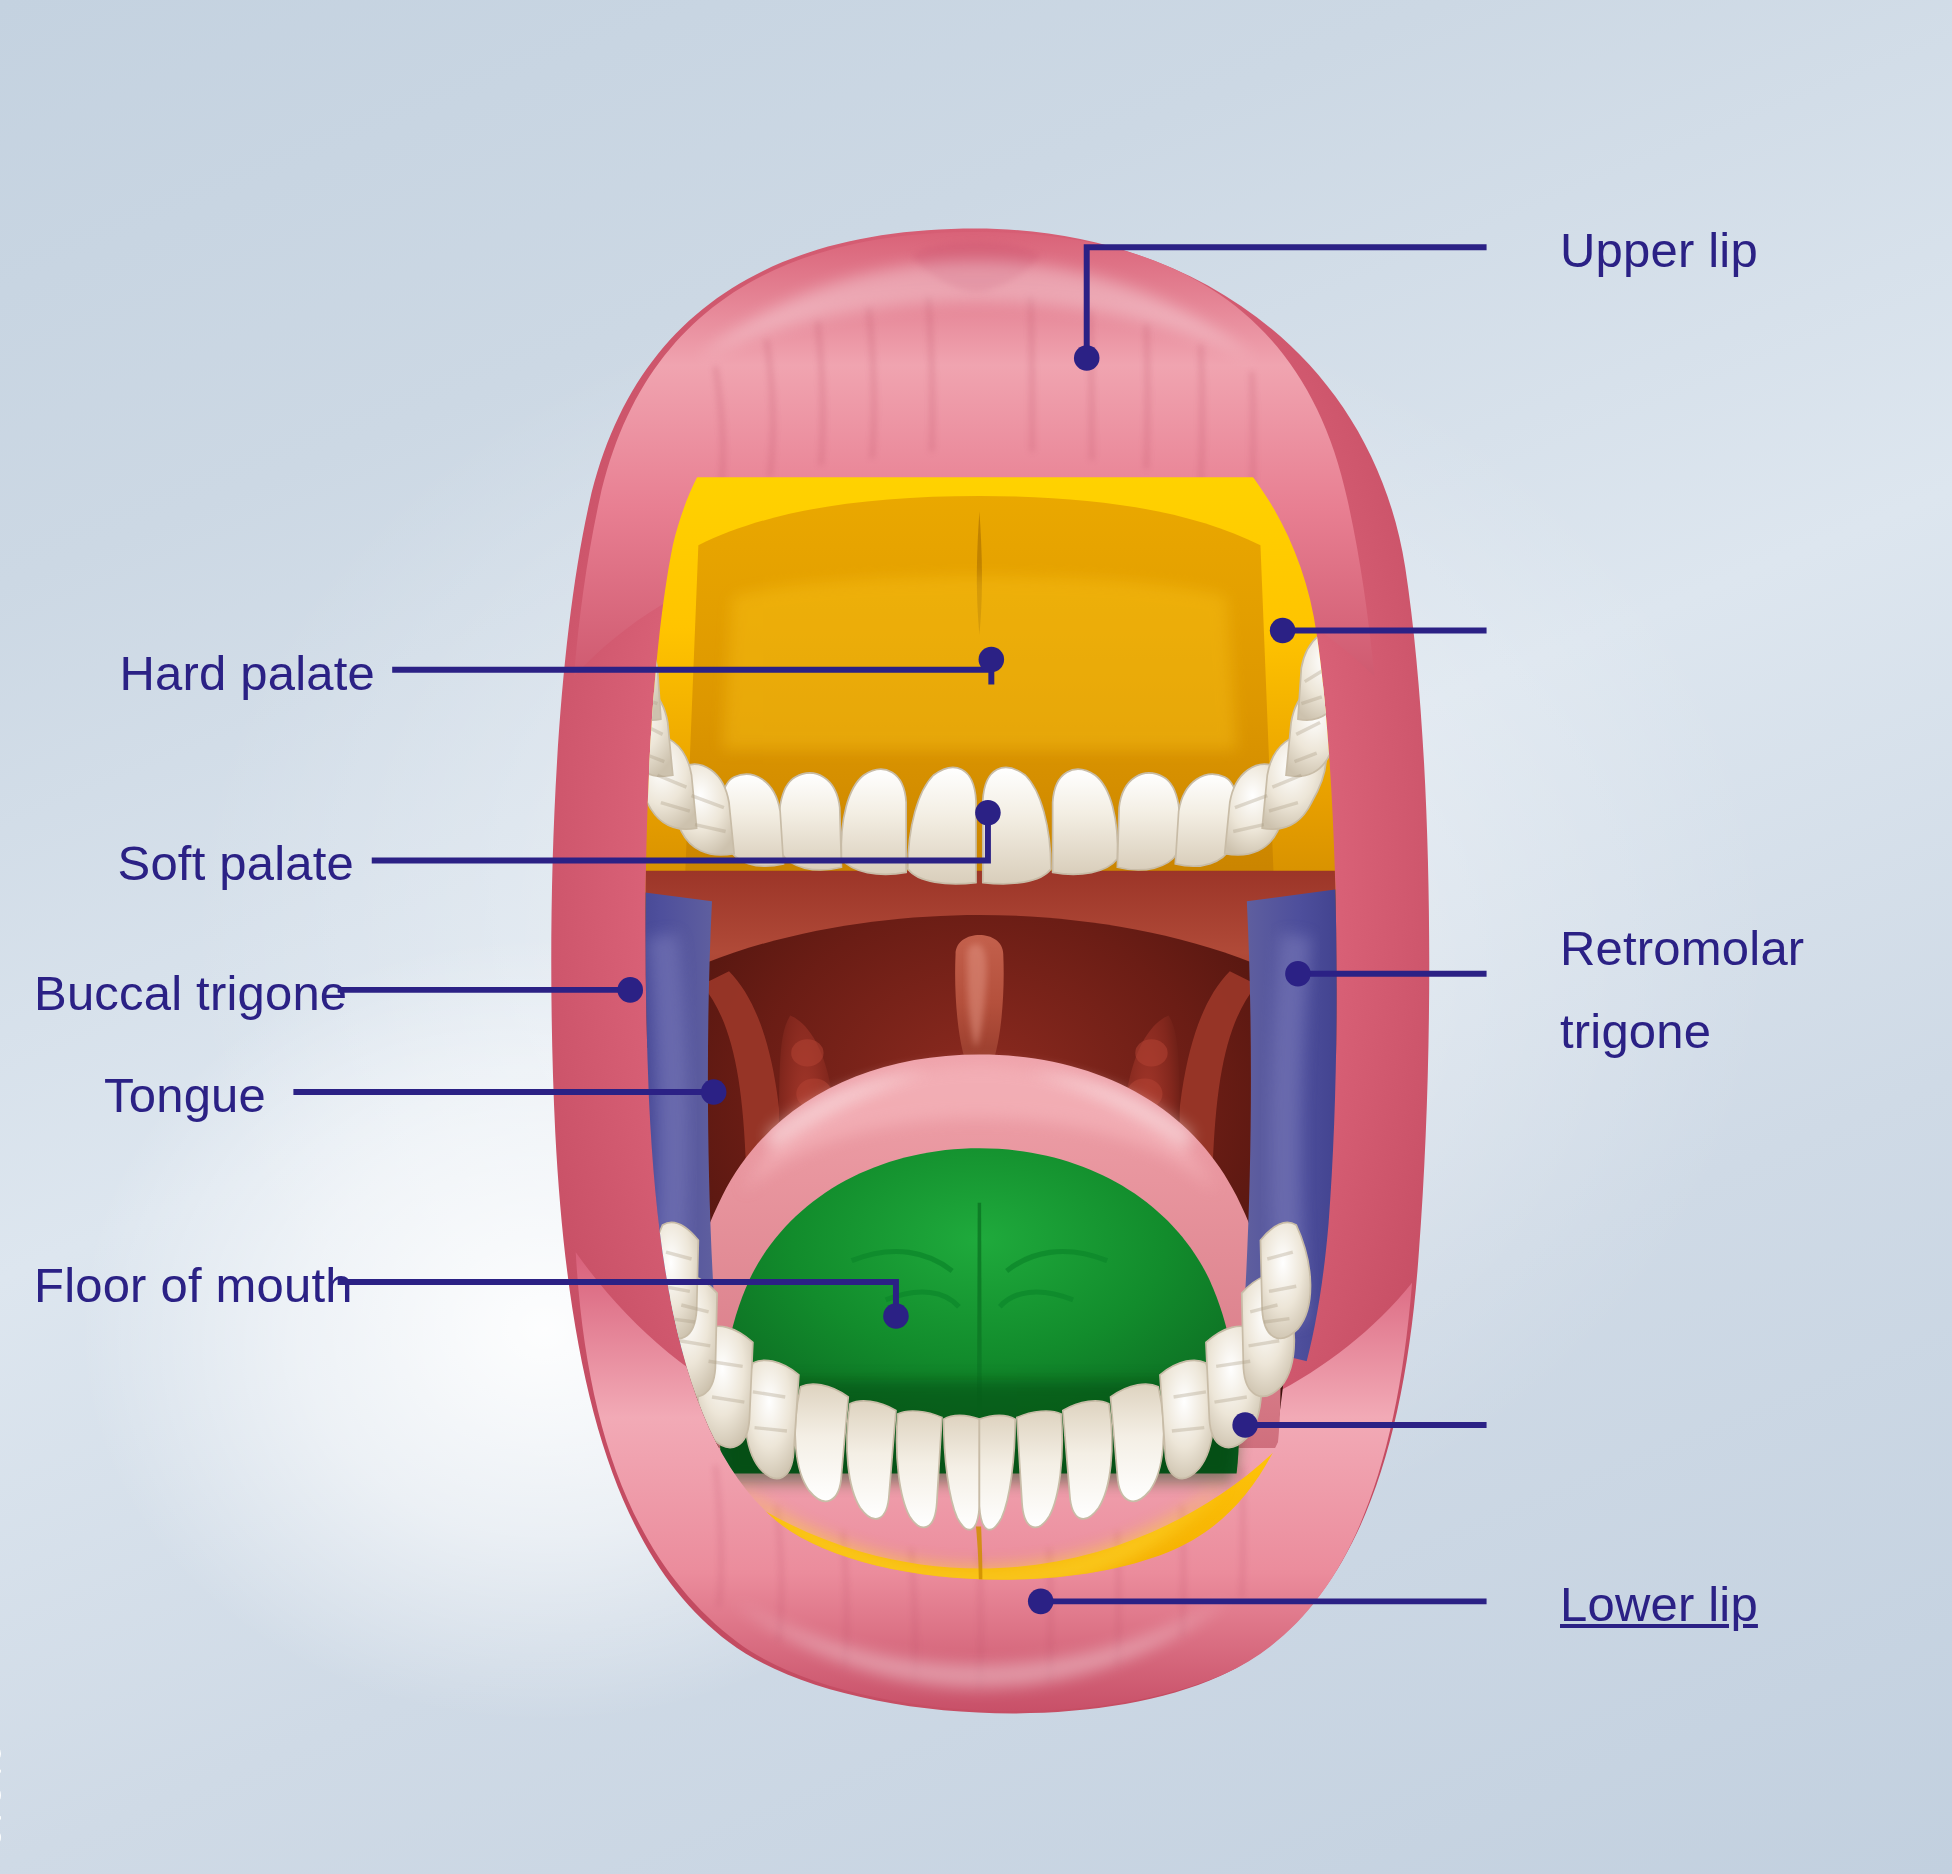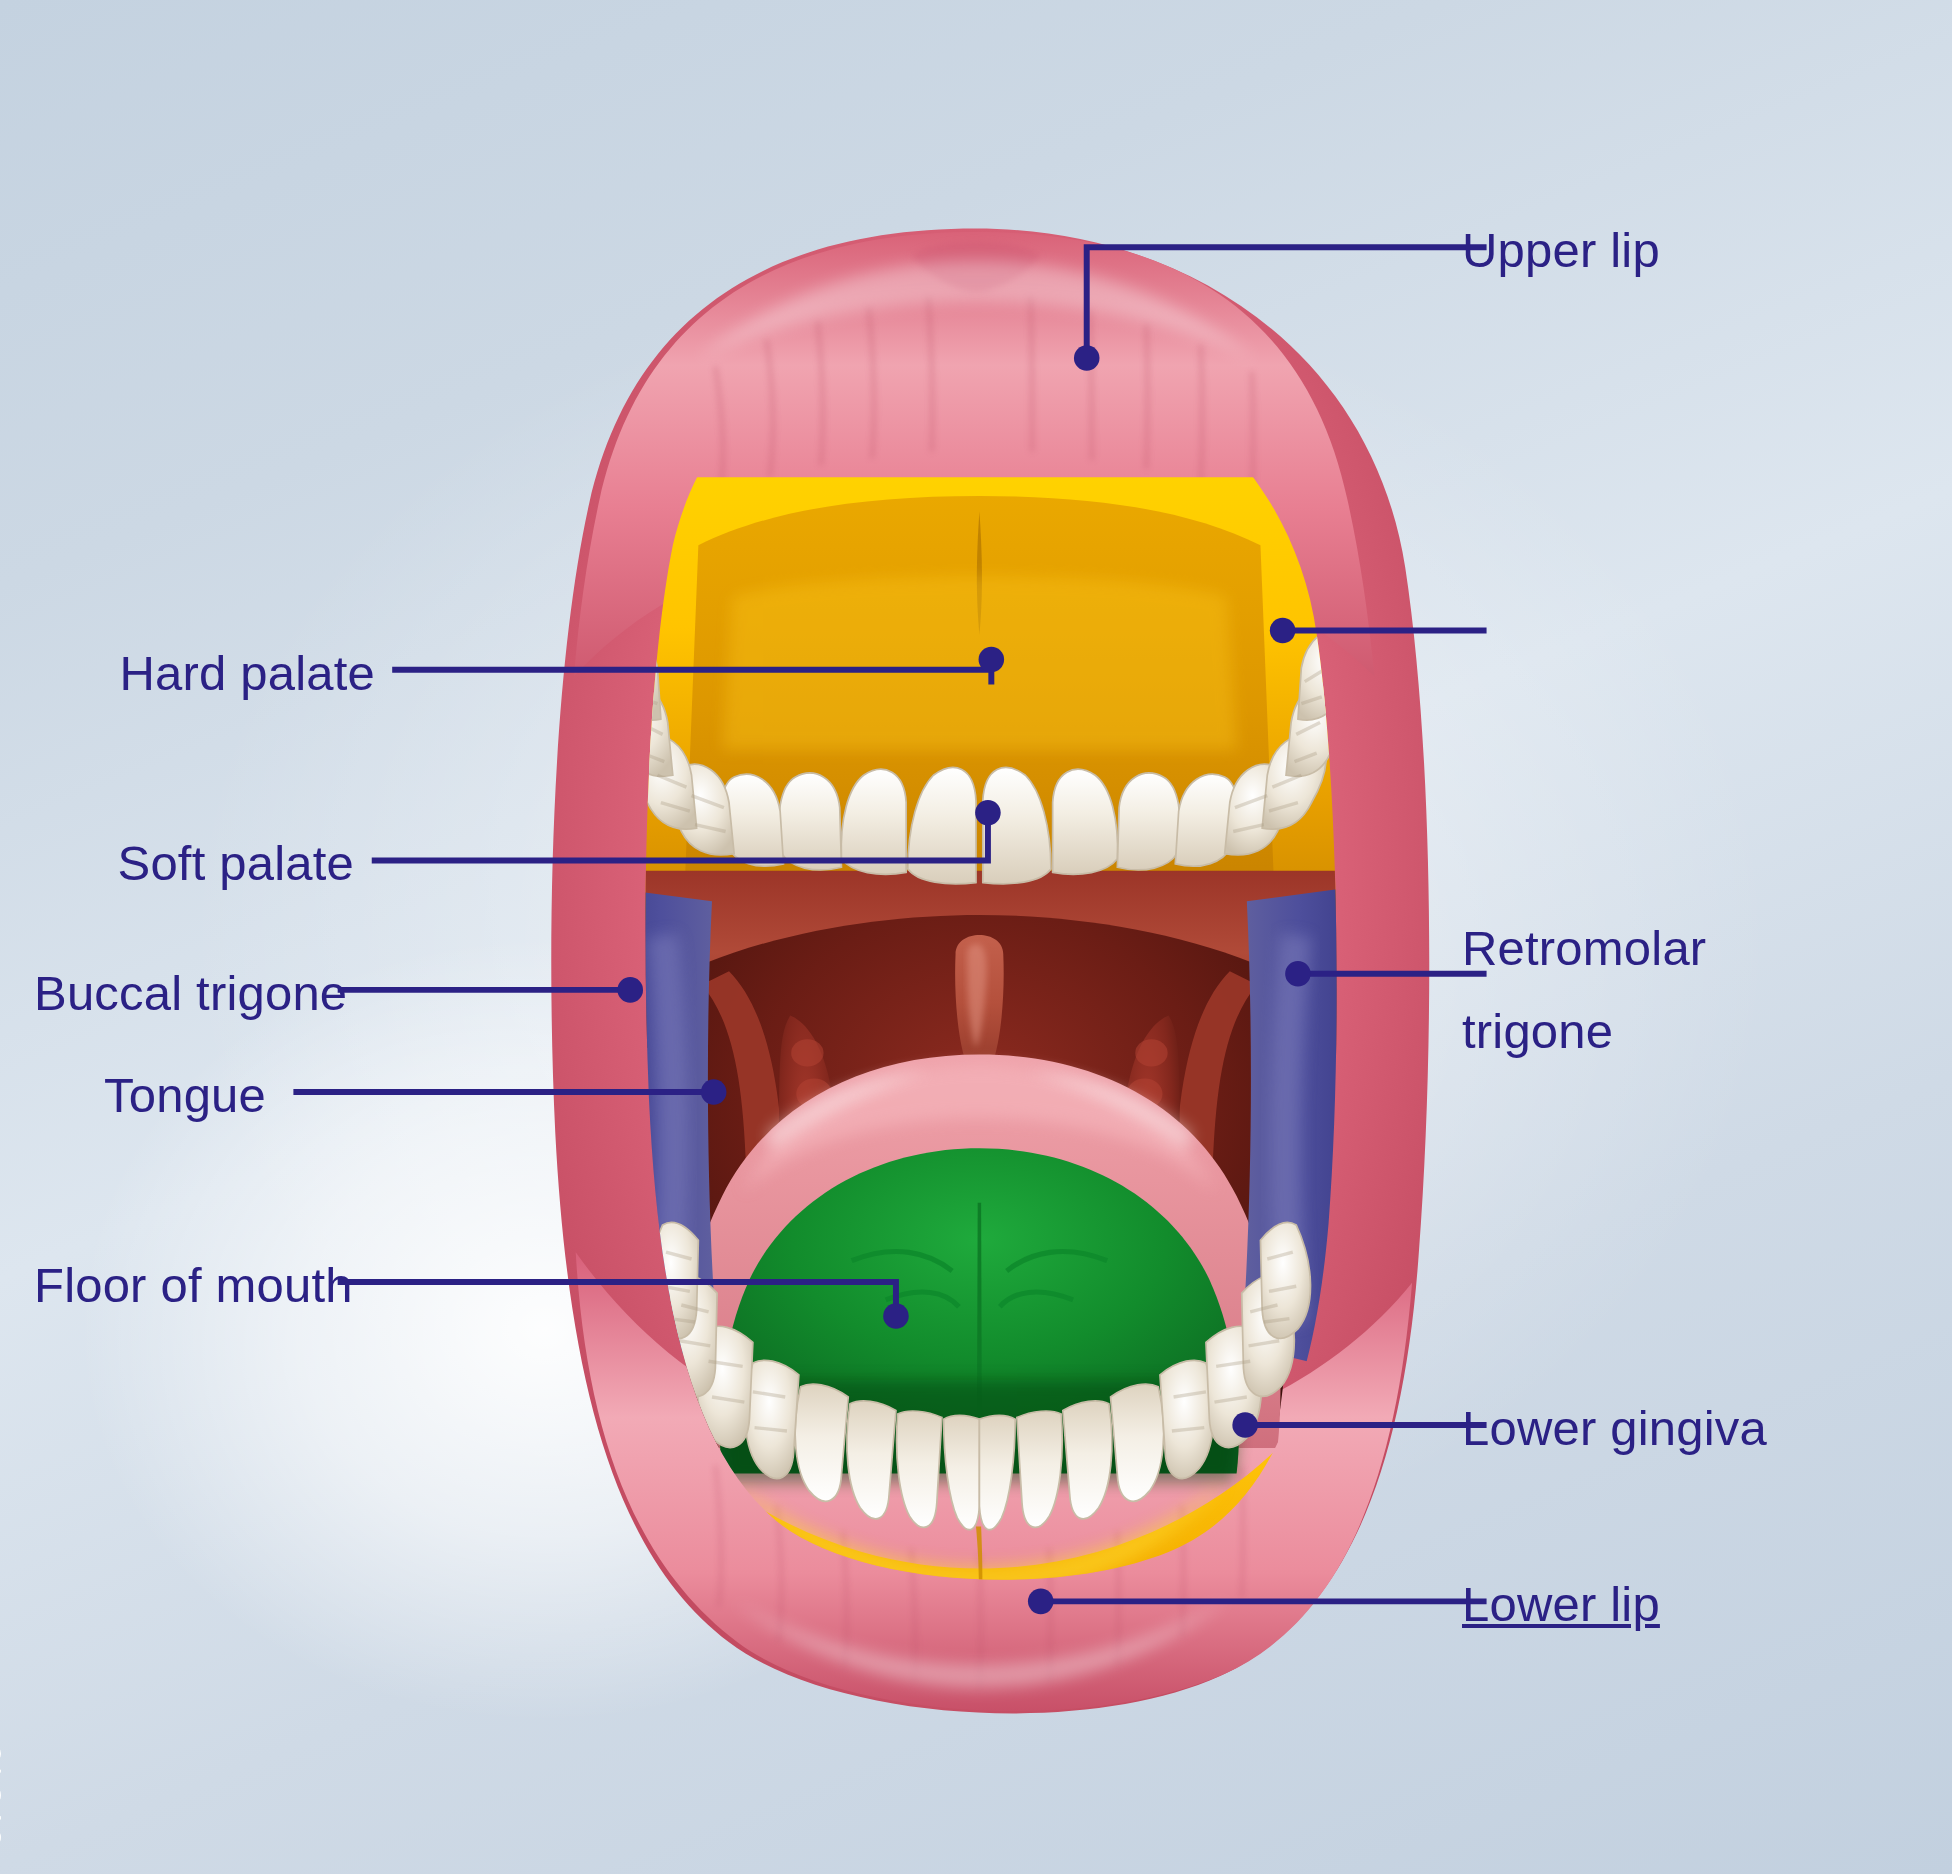--- a/index.html
+++ b/index.html
@@ -19,21 +19,21 @@
   #art{position:absolute;left:0;top:0;width:1952px;height:1875px;}
   .lbl{
     position:absolute;
     color:#2b2185;
     font-size:49px;
     line-height:65px;
     letter-spacing:0.2px;
     white-space:pre;
     font-weight:400;
   }
-  .lbl.r{left:1462px;text-align:center;}
+  .lbl.r{left:1560px;text-align:center;}
   .lbl.l{text-align:right;}
   #corner-id{
     position:absolute;left:8.5px;bottom:29px;
     color:#ffffff;font-size:34px;letter-spacing:1.7px;
     transform:rotate(-90deg);transform-origin:left bottom;
     white-space:pre;opacity:.95;
   }
 </style>
 </head>
 <body>
@@ -413,21 +413,20 @@
       <circle cx="1160" cy="954" r="15"></circle>
       <circle cx="740" cy="1162" r="15"></circle>
       <circle cx="838" cy="1282" r="15"></circle>
       <circle cx="1052" cy="1545" r="15"></circle>
     </g>
   </svg>
 
   <div class="lbl r" style="top:218px;">Upper lip</div>
   <div class="lbl r" style="top:916px;">Retromolar</div>
   <div class="lbl r" style="top:999px;">trigone</div>
-  <div class="lbl r" style="top:1396px;">Lower gingiva</div>
   <div class="lbl r" style="top:1572px;text-decoration:underline;">Lower lip</div>
 
   <div class="lbl l" style="left:51px;width:324px;top:641px;">Hard palate</div>
   <div class="lbl l" style="left:51px;width:303px;top:831px;">Soft palate</div>
   <div class="lbl l" style="left:34px;width:286px;top:961px;">Buccal trigone</div>
   <div class="lbl l" style="left:34px;width:232px;top:1063px;">Tongue</div>
   <div class="lbl l" style="left:34px;width:286px;top:1253px;">Floor of mouth</div>
 
   <div id="corner-id">97346</div>
 </div>

